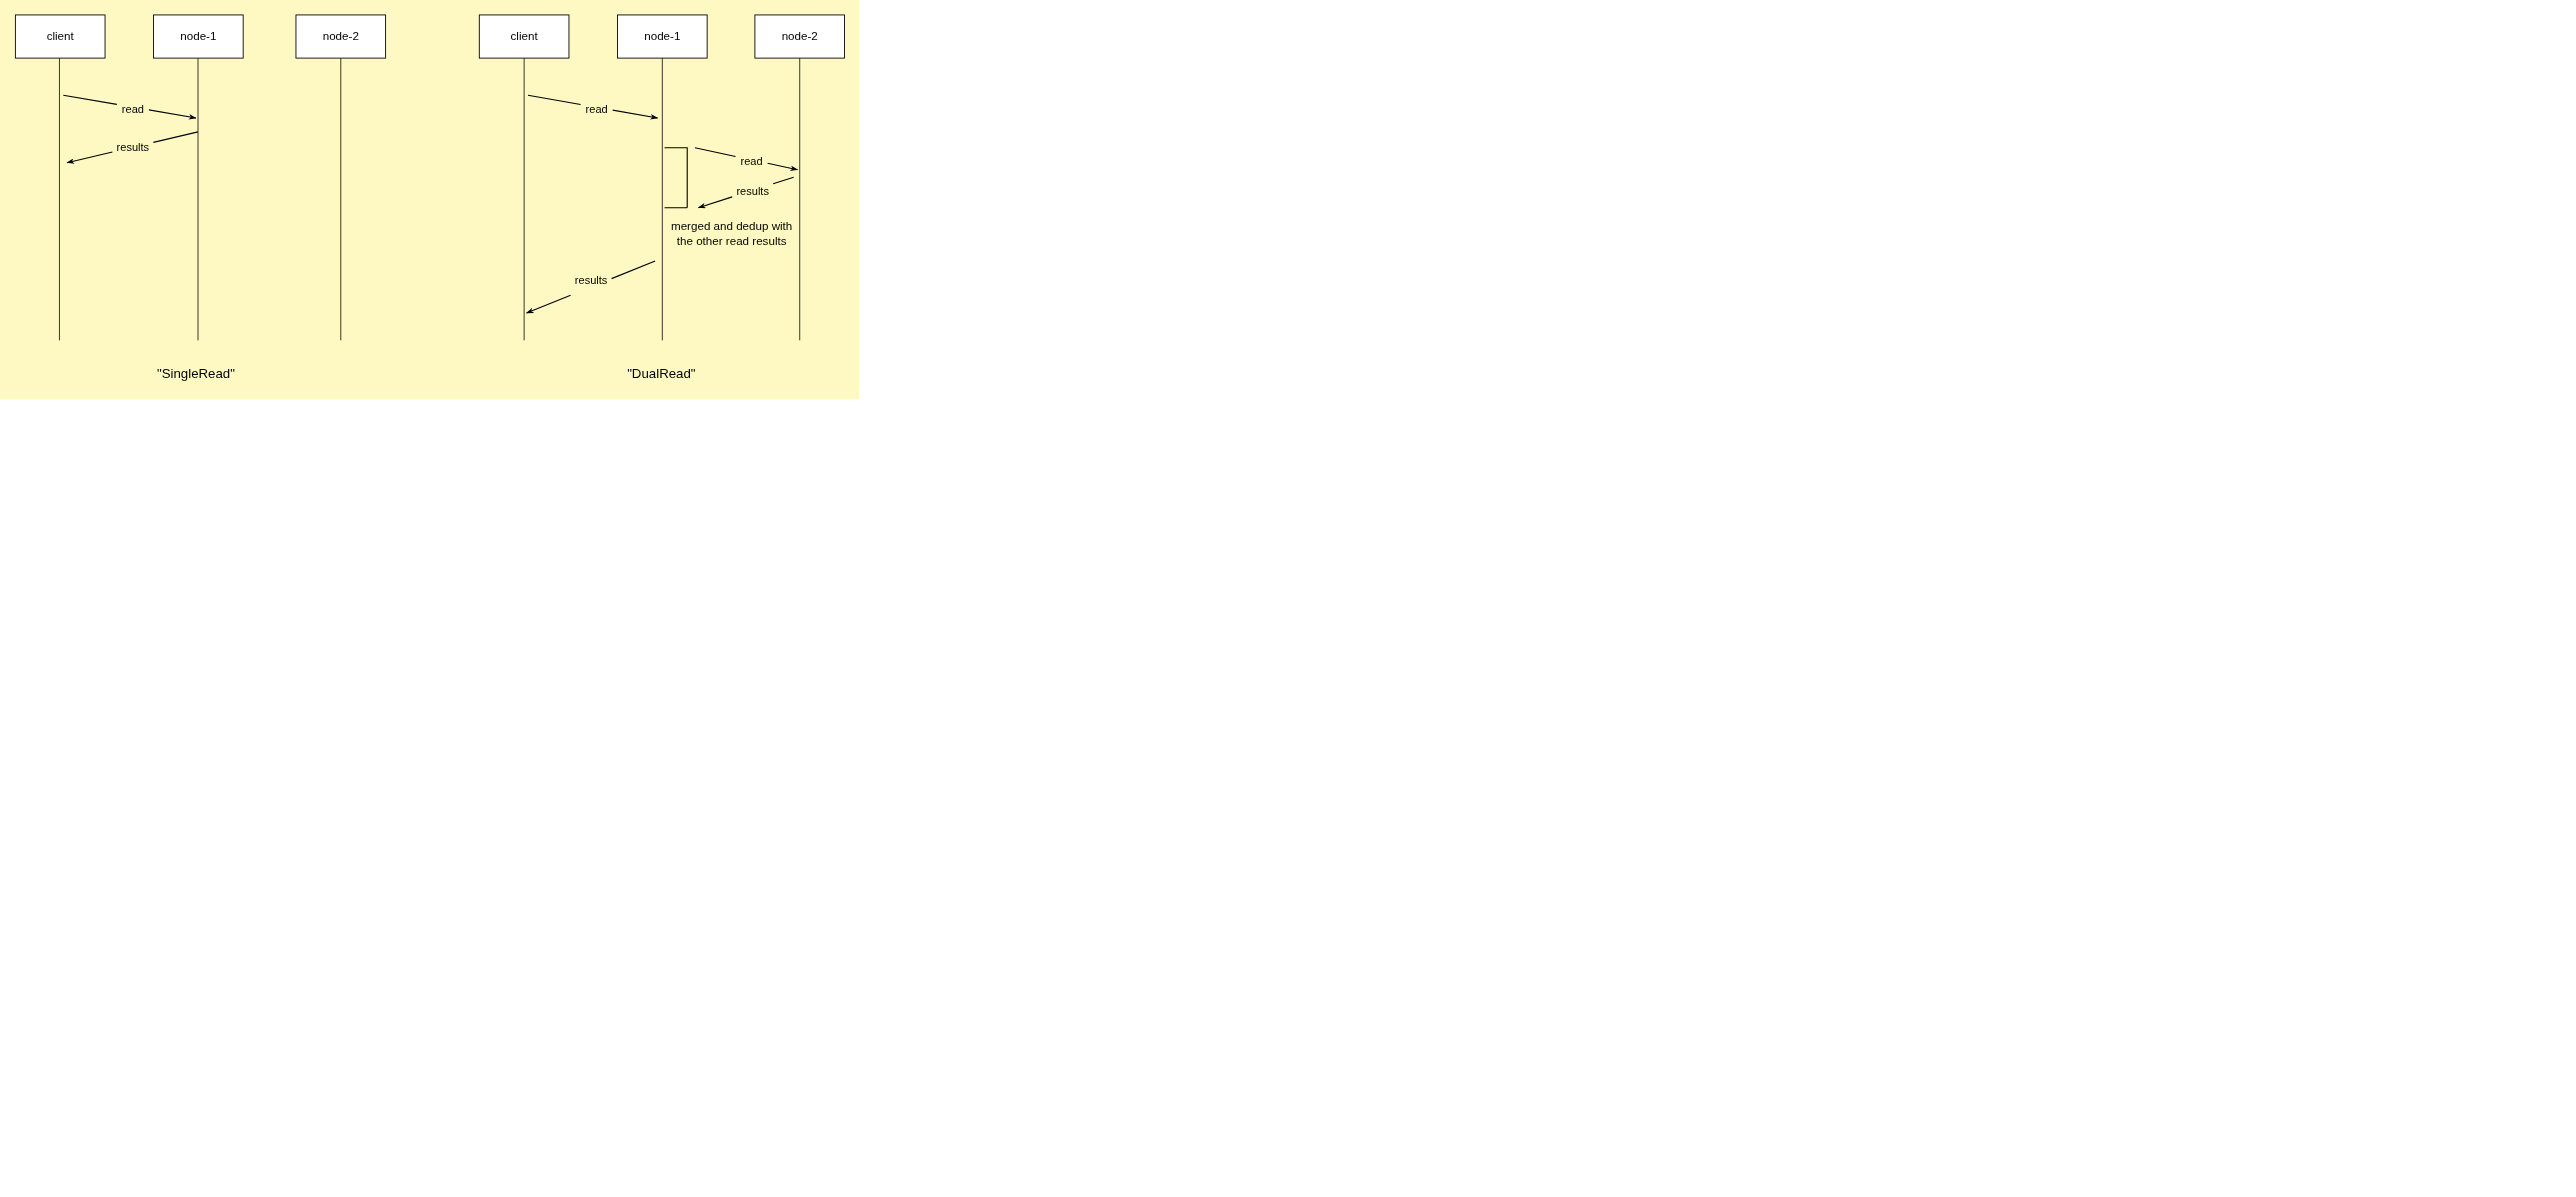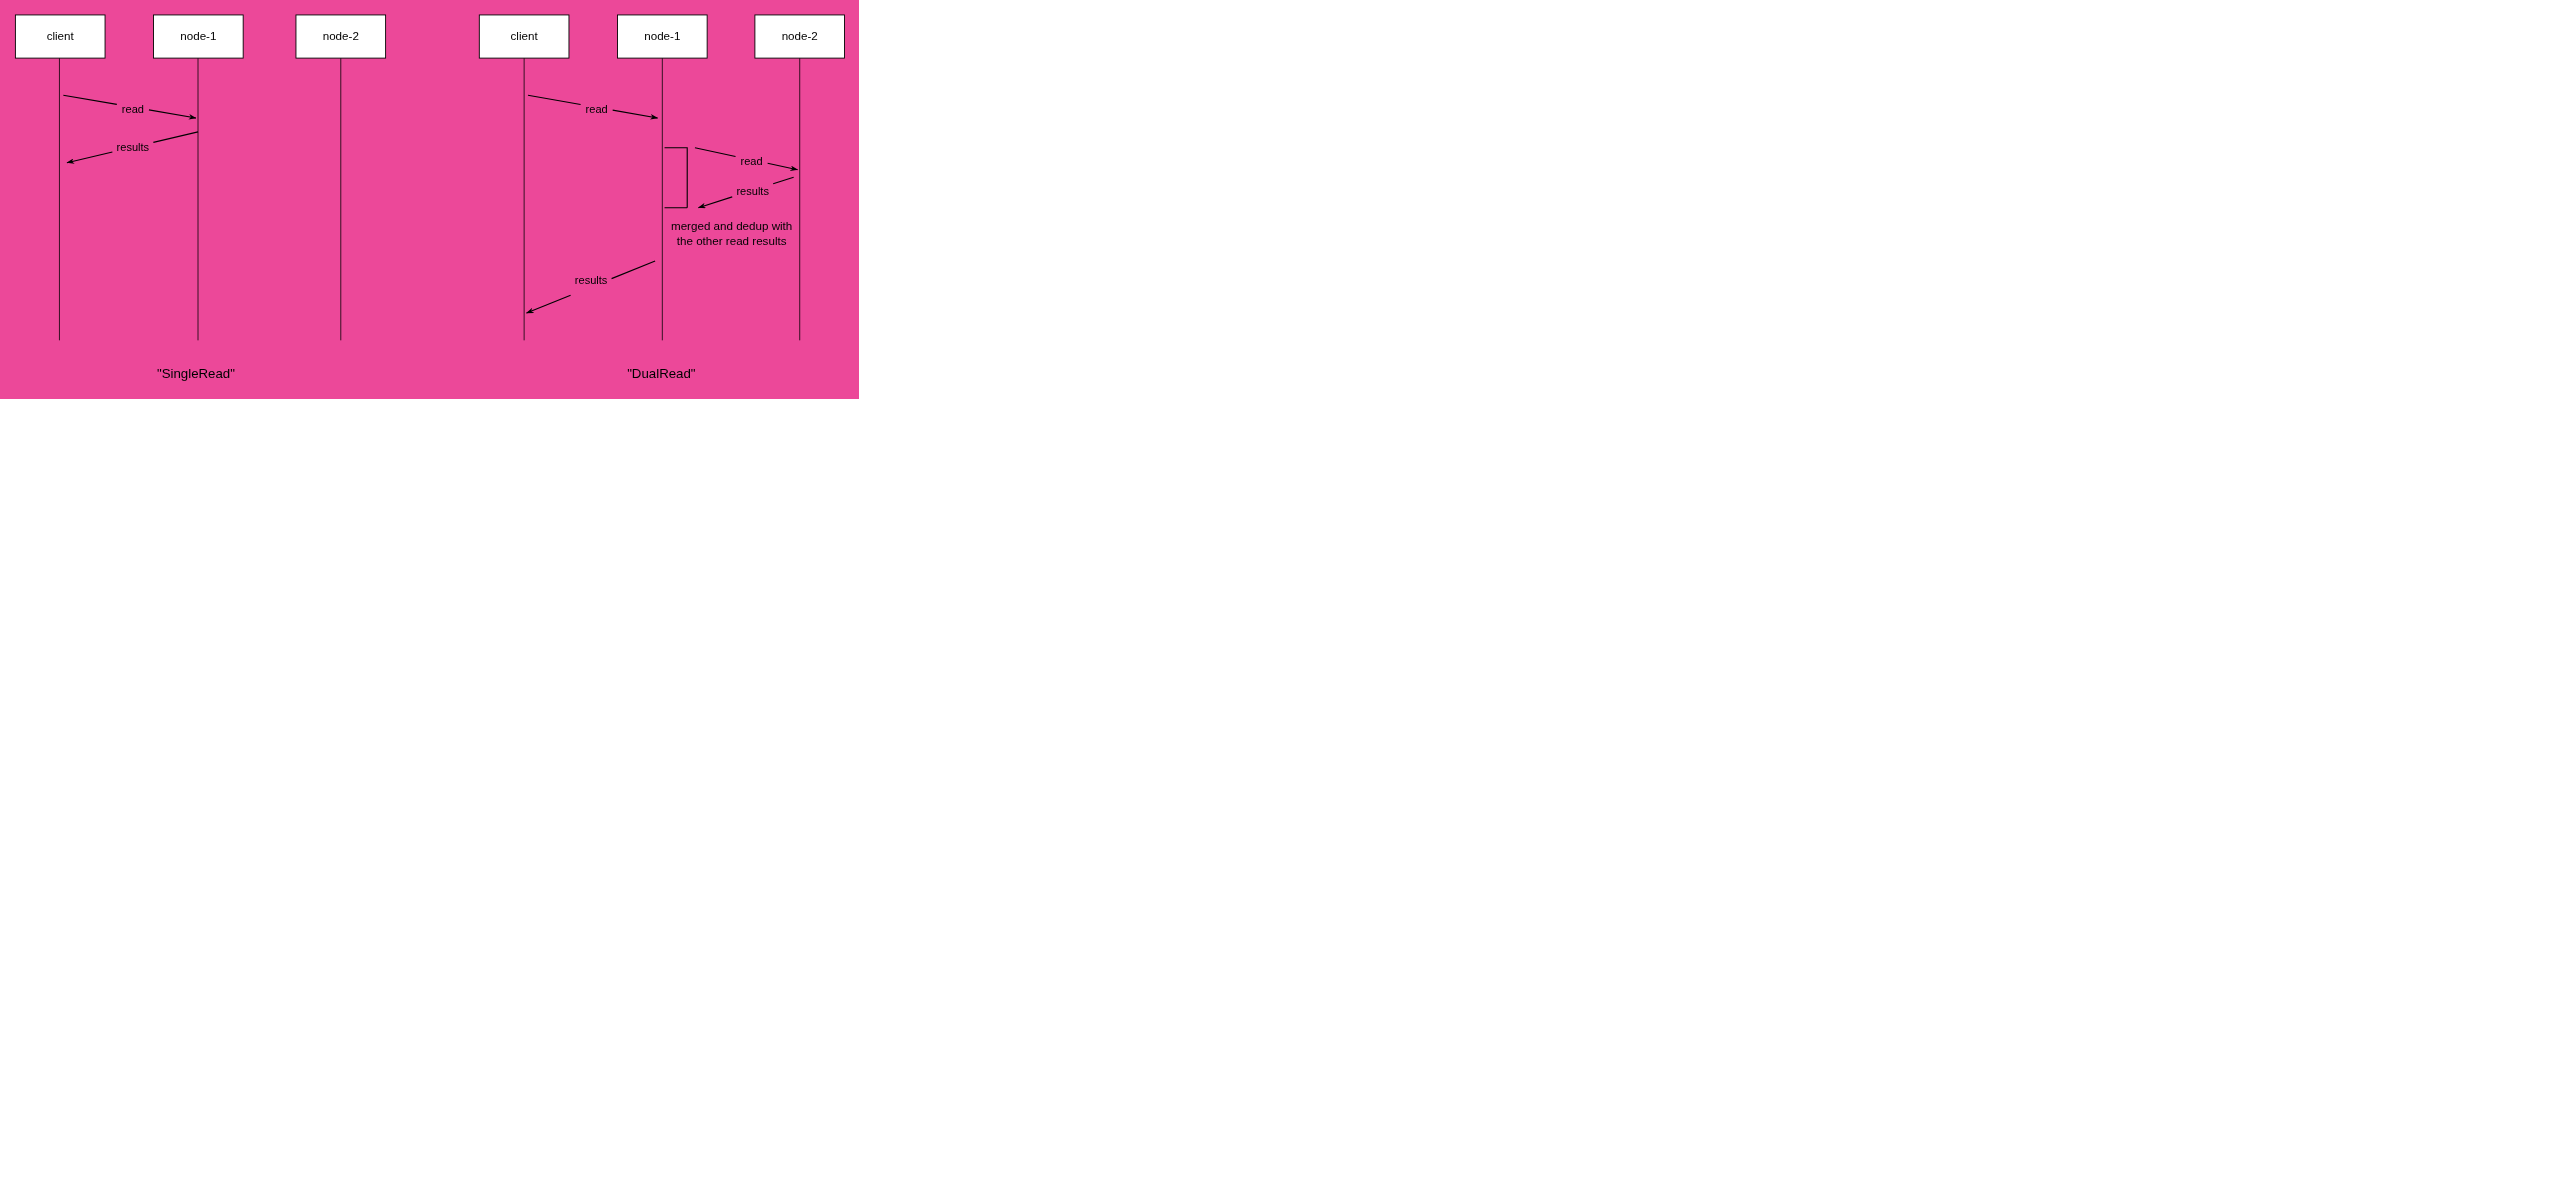--- a/index.html
+++ b/index.html
@@ -4,21 +4,21 @@
 <style>
   html, body {
     margin: 0;
     padding: 0;
     background: #ffffff;
   }
   .canvas {
     position: relative;
     width: 859px;
     height: 399px;
-    background: #ec4899;
+    background: #fef9c3;
     font-family: "Liberation Sans", "DejaVu Sans", sans-serif;
   }
   svg { display: block; }
   .actor-rect {
     fill: #ffffff;
     stroke: #000000;
     stroke-width: 1.6;
   }
   .lifeline {
     stroke: #000000;

